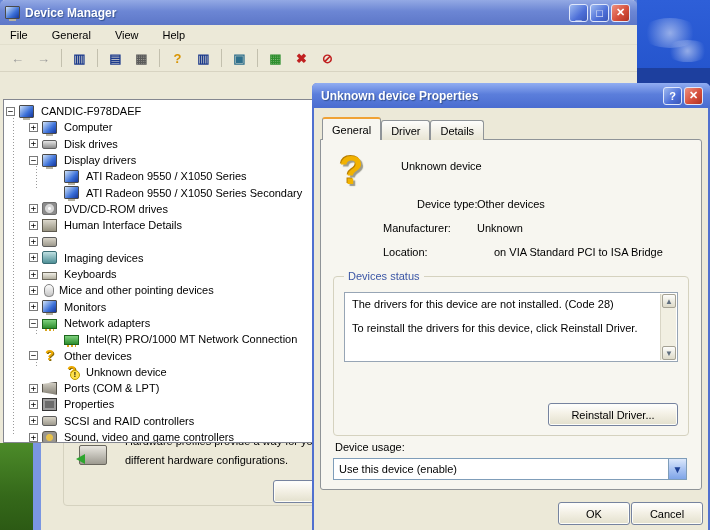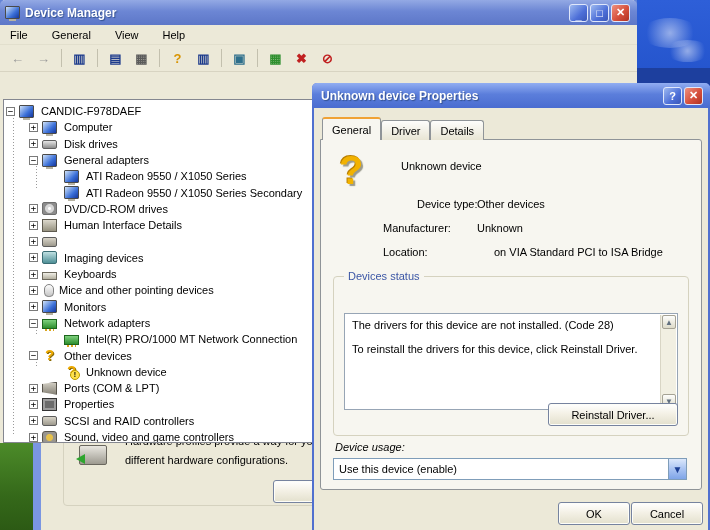--- a/index.html
+++ b/index.html
@@ -103,29 +103,29 @@
   .tab.active { height:23px; background:#f7f6f0; border-top:2px solid #f0a234; position:relative; z-index:3; }
   .page { position:absolute; left:6px; right:6px; top:31px; height:351px;
           background:#f7f6f0; border:1px solid #8f9498; border-radius:0 3px 3px 3px; }
   .big-q { position:absolute; left:18px; top:8px; font-size:40px; font-weight:bold; color:#f2b200;
            text-shadow:2px 2px 1px #9a9a8c, -1px -1px 0 #b97f00; }
   .dev-name { position:absolute; left:80px; top:20px; }
   .frow-label { position:absolute; left:62px; }
   .frow-value { position:absolute; left:156px; }
   .status-group { position:absolute; left:12px; right:12px; top:136px; height:160px; }
   .group-label { position:absolute; left:10px; top:-7px; background:#f7f6f0; padding:0 4px; color:#3b56a5; }
-  .status-box { position:absolute; left:10px; right:10px; top:15px; height:97px; background:#fff; border:1px solid #97a5b5;margin-top:21px; }
+  .status-box { position:absolute; left:10px; right:10px; top:15px; height:70px; background:#fff; border:1px solid #97a5b5; }
   .status-text { position:absolute; left:7px; top:5px; right:26px; line-height:12px; }
   .status-text p { margin-bottom:12px; }
   .sbar { position:absolute; right:1px; top:1px; bottom:1px; width:16px; background:#f1efe2; border-left:1px solid #d8d5c5; }
   .sarrow { position:absolute; left:1px; width:14px; height:14px; display:flex; align-items:center; justify-content:center;
             background:linear-gradient(180deg,#fdfdfb,#dedbc9); border:1px solid #a5a294; border-radius:2px;
             font-size:8px; color:#62707f; }
   .reinstall { position:absolute; left:214px; top:126px; width:130px; height:23px; }
-  .usage-label { position:absolute; left:14px; top:301px;font-style:italic; }
+  .usage-label { position:absolute; left:14px; top:301px; }
   .combo { position:absolute; left:12px; right:14px; top:318px; height:22px; background:#fff; border:1px solid #7f9db9; display:flex; align-items:center; }
   .combo-text { padding-left:5px; flex:1; }
   .combo-btn { width:18px; height:100%; display:flex; align-items:center; justify-content:center;
                background:linear-gradient(180deg,#dce8fb,#aac4f2 50%,#7fa5e8); border-left:1px solid #7f9db9;
                color:#1c3f94; font-size:10px; }
   .okcancel { position:absolute; width:72px; height:23px; top:394px; }
 </style>
 </head>
 <body>
 
@@ -197,21 +197,21 @@
             <span class="tlabel">Computer</span>
           </span>
           <span class="trow lvl1">
             <span class="expand">+</span>
             <span class="tic ic-disk"></span>
             <span class="tlabel">Disk drives</span>
           </span>
           <span class="trow lvl1">
             <span class="expand">−</span>
             <span class="tic ic-display"></span>
-            <span class="tlabel">General adapters</span>
+            <span class="tlabel">Display drivers</span>
           </span>
           <span class="trow lvl2">
             <span class="tic ic-display"></span>
             <span class="tlabel">ATI Radeon 9550 / X1050 Series</span>
           </span>
           <span class="trow lvl2">
             <span class="tic ic-display"></span>
             <span class="tlabel">ATI Radeon 9550 / X1050 Series Secondary</span>
           </span>
           <span class="trow lvl1">

